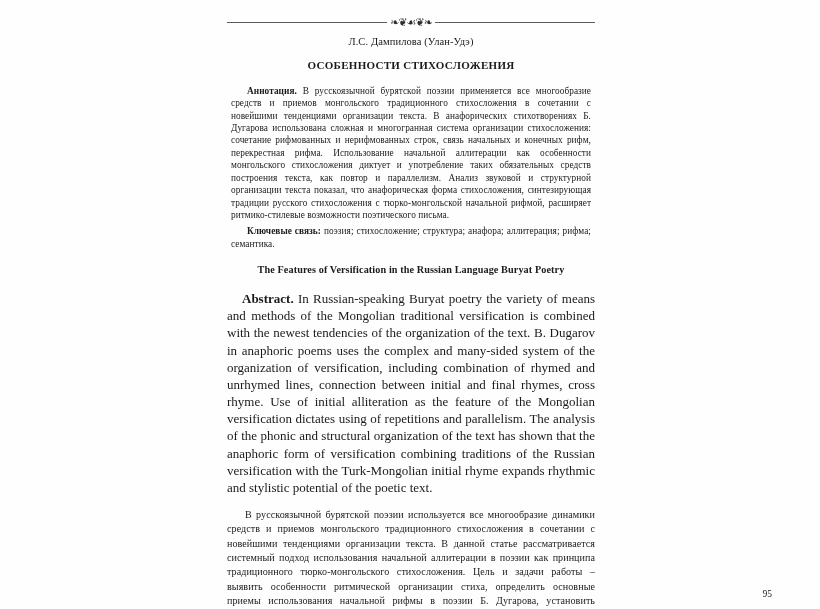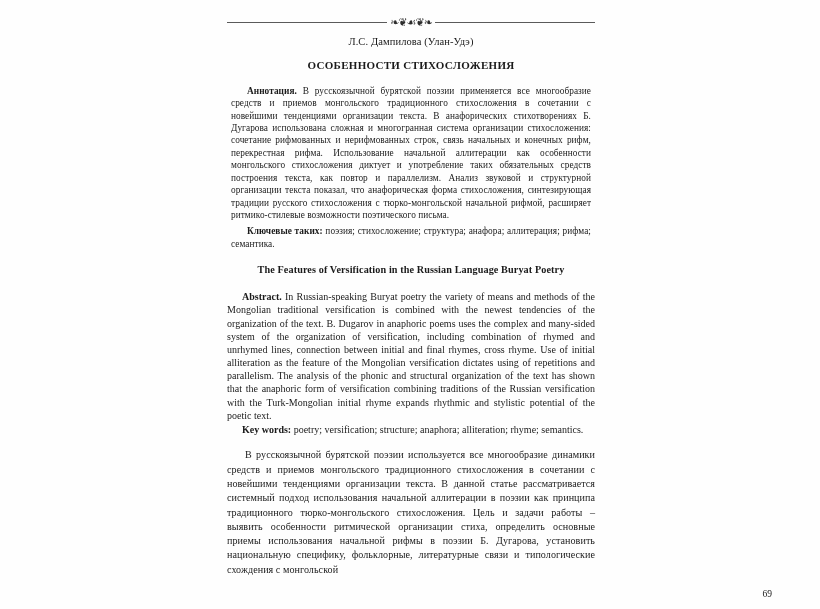--- a/index.html
+++ b/index.html
@@ -65,21 +65,21 @@
     text-align: justify;
     font-size: 9.3px;
     line-height: 1.335;
     text-indent: 16px;
     margin: 4px;
     letter-spacing: 0.05px;
   }
   .para b { font-weight: bold; }
   .para-en {
     text-align: justify;
-    font-size: 10px;
+    font-size: 13px;
     line-height: 1.32;
     text-indent: 15px;
     margin: 0;
     font-family: "Liberation Serif", serif;
   }
   .kw { margin-top: 1px; }
   .author-en {
     text-align: center;
     font-size: 10.2px;
     margin-top: 16px;
@@ -123,29 +123,28 @@
     </div>
 
     <div class="author-line">Л.С. Дампилова (Улан-Удэ)</div>
 
     <div class="title-ru">
       <div>ОСОБЕННОСТИ СТИХОСЛОЖЕНИЯ</div>
     </div>
 
     <p class="para"><b>Аннотация.</b><span> В русскоязычной бурятской поэзии применяется все многообразие средств и приемов монгольского традиционного стихосложения в сочетании с новейшими тенденциями организации текста. В анафорических стихотворениях Б. Дугарова использована сложная и многогранная система организации стихосложения: сочетание рифмованных и нерифмованных строк, связь начальных и конечных рифм, перекрестная рифма. Использование начальной аллитерации как особенности монгольского стихосложения диктует и употребление таких обязательных средств построения текста, как повтор и параллелизм. Анализ звуковой и структурной организации текста показал, что анафорическая форма стихосложения, синтезирующая традиции русского стихосложения с тюрко-монгольской начальной рифмой, расширяет ритмико-стилевые возможности поэтического письма.</span></p>
 
-    <p class="para kw"><b>Ключевые таких:</b><span> поэзия; стихосложение; структура; анафора; аллитерация; рифма; семантика.</span></p>
+    <p class="para kw"><b>Ключевые связь:</b><span> поэзия; стихосложение; структура; анафора; аллитерация; рифма; семантика.</span></p>
 
 
     <div class="title-en">The Features of Versification in the Russian Language Buryat Poetry</div>
 
     <p class="para-en"><b>Abstract.</b><span> In Russian-speaking Buryat poetry the variety of means and methods of the Mongolian traditional versification is combined with the newest tendencies of the organization of the text. B. Dugarov in anaphoric poems uses the complex and many-sided system of the organization of versification, including combination of rhymed and unrhymed lines, connection between initial and final rhymes, cross rhyme. Use of initial alliteration as the feature of the Mongolian versification dictates using of repetitions and parallelism. The analysis of the phonic and structural organization of the text has shown that the anaphoric form of versification combining traditions of the Russian versification with the Turk-Mongolian initial rhyme expands rhythmic and stylistic potential of the poetic text.</span></p>
 
-    <p class="para-en kw"><b>Key words:</b><span> poetry; versification; structure; anaphora; alliteration; rhyme; semantics.</span></p>
 
     <div class="gap"></div>
 
     <p class="body-ru">В русскоязычной бурятской поэзии используется все многообразие динамики средств и приемов монгольского традиционного стихосложения в сочетании с новейшими тенденциями организации текста. В данной статье рассматривается системный подход использования начальной аллитерации в поэзии как принципа традиционного тюрко-монгольского стихосложения. Цель и задачи работы – выявить особенности ритмической организации стиха, определить основные приемы использования начальной рифмы в поэзии Б. Дугарова, установить национальную специфику, фольклорные, литературные связи и типологические схождения с монгольской</p>
 
   </div>
 
-  <div class="pagenum">69</div>
+  <div class="pagenum">95</div>
 </div>
 
 </body></html>

